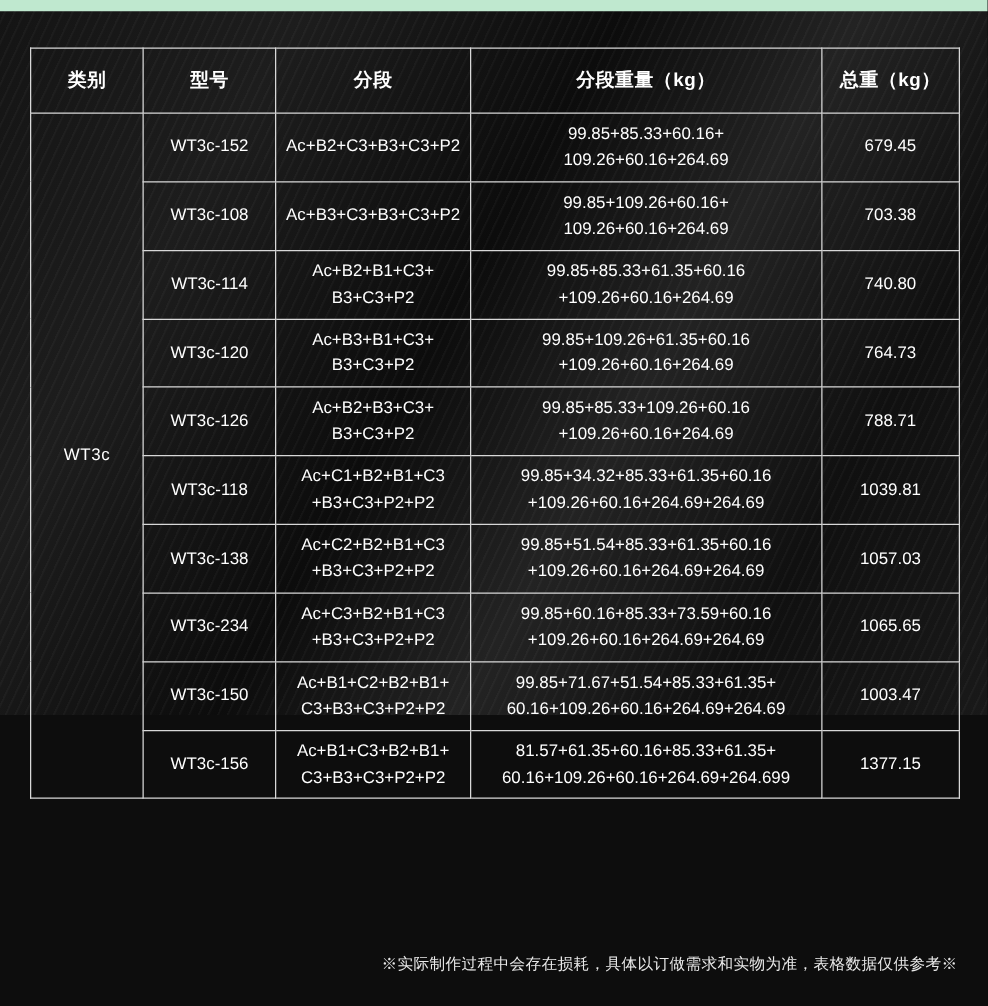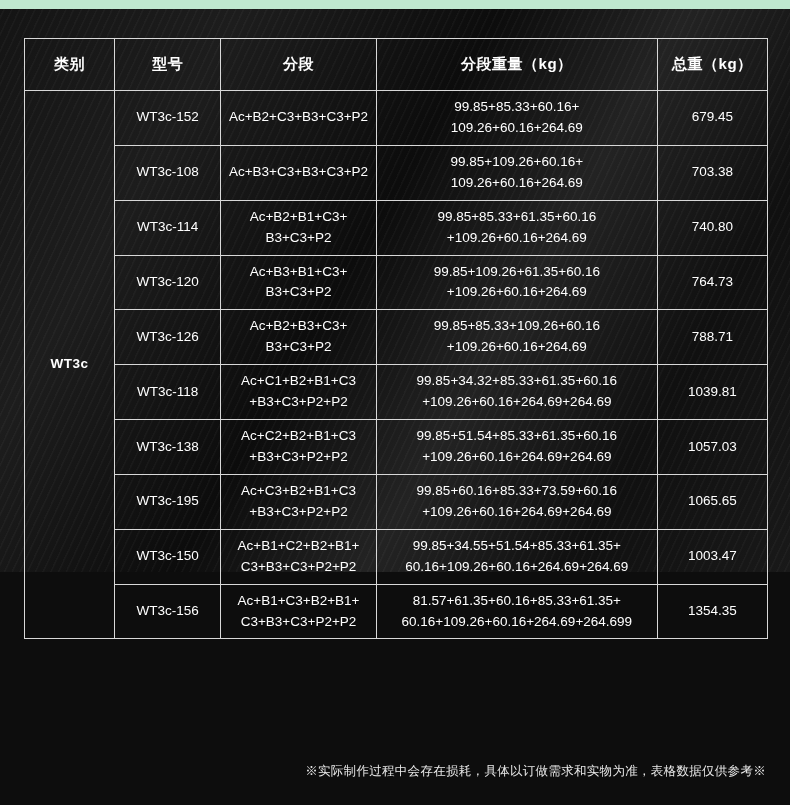--- a/index.html
+++ b/index.html
@@ -58,21 +58,21 @@
     font-weight: bold;
     letter-spacing: 0.5px;
   }
   table.spec td {
     font-size: 13.5px;
     line-height: 1.55;
     padding: 6px 4px;
   }
   td.category {
     font-size: 15px;
-    font-weight: bold;
+    font-weight: normal;
     letter-spacing: 0.5px;
     margin-left: 11px;
   }
   td.model {
     font-size: 14px;
   }
   td.total {
     font-size: 14px;
   }
   .col-cat   { width: 81px; }
@@ -194,53 +194,53 @@
             <span>Ac+C2+B2+B1+C3</span>
             <span>+B3+C3+P2+P2</span>
           </td>
           <td class="cell-lines">
             <span>99.85+51.54+85.33+61.35+60.16</span>
             <span>+109.26+60.16+264.69+264.69</span>
           </td>
           <td class="total">1057.03</td>
         </tr>
         <tr>
-          <td class="model">WT3c-195</td>
+          <td class="model">WT3c-234</td>
           <td class="cell-lines">
             <span>Ac+C3+B2+B1+C3</span>
             <span>+B3+C3+P2+P2</span>
           </td>
           <td class="cell-lines">
             <span>99.85+60.16+85.33+73.59+60.16</span>
             <span>+109.26+60.16+264.69+264.69</span>
           </td>
           <td class="total">1065.65</td>
         </tr>
         <tr>
           <td class="model">WT3c-150</td>
           <td class="cell-lines">
             <span>Ac+B1+C2+B2+B1+</span>
             <span>C3+B3+C3+P2+P2</span>
           </td>
           <td class="cell-lines">
-            <span>99.85+34.55+51.54+85.33+61.35+</span>
+            <span>99.85+71.67+51.54+85.33+61.35+</span>
             <span>60.16+109.26+60.16+264.69+264.69</span>
           </td>
           <td class="total">1003.47</td>
         </tr>
         <tr>
           <td class="model">WT3c-156</td>
           <td class="cell-lines">
             <span>Ac+B1+C3+B2+B1+</span>
             <span>C3+B3+C3+P2+P2</span>
           </td>
           <td class="cell-lines">
             <span>81.57+61.35+60.16+85.33+61.35+</span>
             <span>60.16+109.26+60.16+264.69+264.699</span>
           </td>
-          <td class="total">1354.35</td>
+          <td class="total">1377.15</td>
         </tr>
       </tbody>
     </table>
   </div>
 
   <div class="footnote">※实际制作过程中会存在损耗，具体以订做需求和实物为准，表格数据仅供参考※</div>
 </div>
 
 </body></html>

